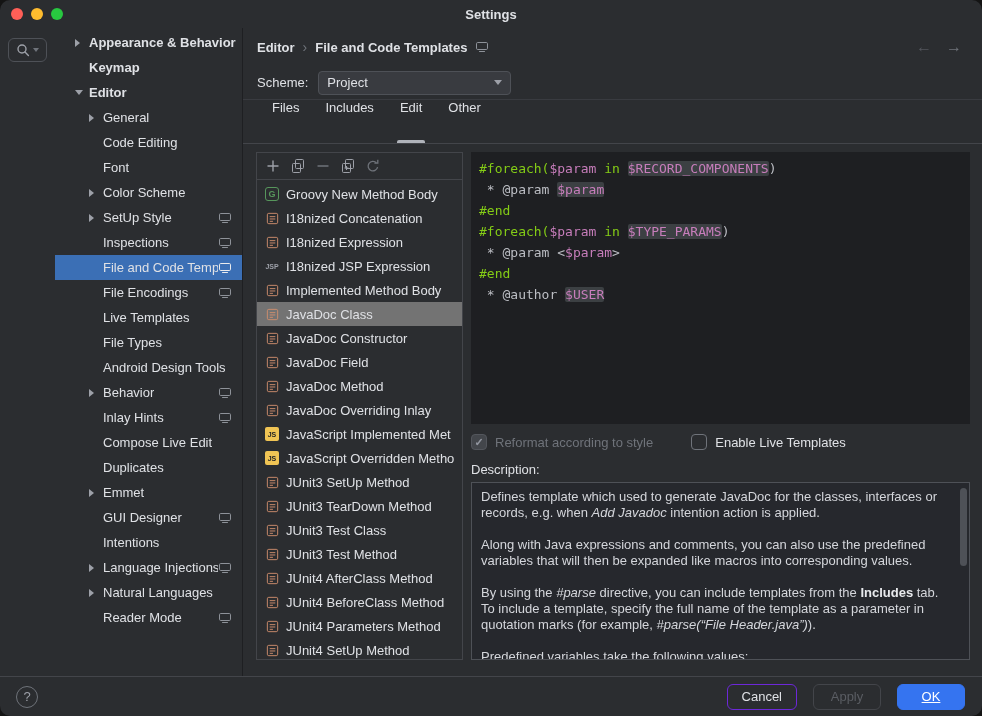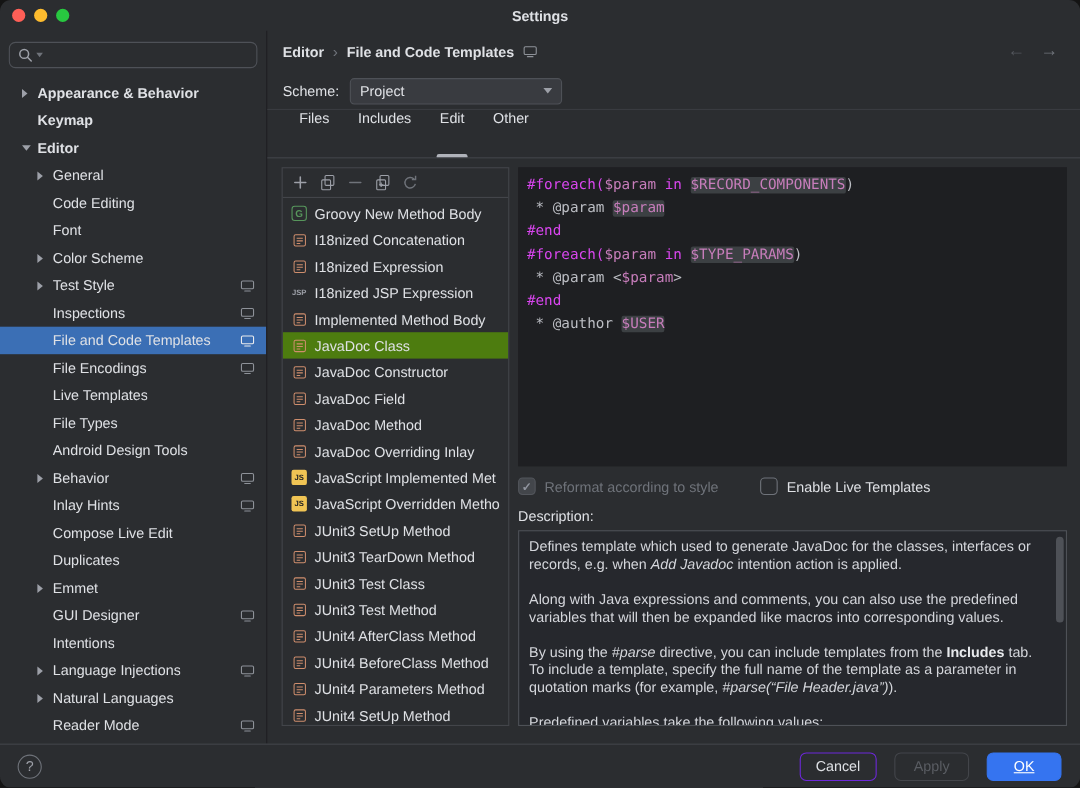--- a/index.html
+++ b/index.html
@@ -9,21 +9,21 @@
 
   
   .titlebar { height:28px; flex:0 0 28px; position:relative; display:flex; align-items:center; justify-content:center;text-align:right; }
   .traffic { position:absolute; left:11px; top:8px; display:flex; gap:8px; }
   .tl { width:12px; height:12px; border-radius:50%; }
   .tl.red { background:#ff5f57; } .tl.yellow { background:#febc2e; } .tl.green { background:#28c840; }
   .win-title { font-weight:700; color:#dfe1e5; }
 
   
   .main-body { flex:1; display:flex; min-height:0; }
-  .sidebar { width:243px; flex:0 0 243px; border-right:1px solid #1e1f22; display:flex; flex-direction:column; }
+  .sidebar { width:243px; flex:0 0 243px; border-right:1px solid #1e1f22; display:flex; flex-direction:row; }
   .search-box { margin:10px 8px 8px; height:24px; border:1px solid #4e5157; border-radius:6px;
                 display:flex; align-items:center; padding:0 7px; gap:3px; }
   .search-chev { width:0;height:0;border-top:4px solid #6f737a;border-left:3.5px solid transparent;border-right:3.5px solid transparent; }
   .tree { flex:1; overflow:hidden; padding-top:2px; }
   .tree-item { height:25px; display:flex; align-items:center; }
   .tree-item.l0 { padding-left:18px; }
   .tree-item.l0 .tree-label { font-weight:700; }
   .tree-item.l1 { padding-left:32px; }
   .tree-item.selected { background:#3b6fb5; }
   .chev { width:16px; flex:0 0 16px; display:flex; align-items:center; justify-content:flex-start; padding-left:2px; }
@@ -54,31 +54,31 @@
 
   .content-main { flex:1; display:flex; gap:8px; padding:8px 12px 16px 13px; min-height:0; }
 
   
   .list-panel { width:207px; flex:0 0 207px; border:1px solid #43454a; display:flex; flex-direction:column; min-height:0; }
   .list-toolbar { height:27px; flex:0 0 27px; display:flex; align-items:center; gap:3px; padding:0 5px; border-bottom:1px solid #43454a; }
   .tb-btn { width:22px; height:22px; display:flex; align-items:center; justify-content:center; color:#9da0a8; border-radius:4px; }
   .tb-btn.dim { color:#6f737a; }
   .tpl-list { flex:1; overflow:hidden; padding-top:2px; }
   .tpl-row { height:24px; display:flex; align-items:center; gap:6px; padding:0 2px 0 7px; white-space:nowrap; overflow:hidden; }
-  .tpl-row.selected { background:#4d7c0f; }
+  .tpl-row.selected { background:#737373; }
   .tpl-icon { width:16px; height:16px; flex:0 0 16px; display:flex; align-items:center; justify-content:center; }
   .ic-g { width:14px;height:14px;border:1px solid #57965c;border-radius:3px;color:#57965c;font-size:9px;font-weight:700;display:flex;align-items:center;justify-content:center; }
   .ic-js { width:14px;height:14px;background:#f0c454;color:#1e1f22;font-size:7px;font-weight:700;border-radius:2px;display:flex;align-items:center;justify-content:center; }
   .ic-jsp { color:#9da0a8;font-size:7px;font-weight:700; }
 
   
   .right-col { flex:1; display:flex; flex-direction:column; min-width:0; }
   .editor { height:272px; flex:0 0 272px; background:#1e1f22; font-family:"DejaVu Sans Mono",monospace;
             font-size:13px; line-height:21px; padding:6px 8px; white-space:pre; overflow:hidden; }
-  .tk-d { color:#d946ef; } .tk-v { color:#c77dbb; } .tk-p { color:#bcbec4; }
+  .tk-d { color:#84cc16; } .tk-v { color:#c77dbb; } .tk-p { color:#bcbec4; }
   .tk-vh { color:#c77dbb; background:#3c4043; border-radius:2px; }
 
   .opts-row { height:32px; flex:0 0 32px; display:flex; align-items:center; gap:38px; padding-top:4px; }
   .cb { display:flex; align-items:center; gap:8px; }
   .cb-box { width:16px; height:16px; border-radius:4px; display:flex; align-items:center; justify-content:center; }
   .cb.disabled .cb-box { background:#43464b; border:1px solid #53565c; color:#9296a0; font-size:11px; font-weight:700; }
   .cb.disabled .cb-label { color:#6f737a; }
   .cb.empty .cb-box { border:1.5px solid #6f737a; background:transparent; }
 
   .desc-label { height:26px; flex:0 0 26px; display:flex; align-items:flex-end; padding-bottom:5px; }
@@ -159,21 +159,21 @@
           <div class="tree-item l1">
             <span class="chev">
               <span class="tri-r"></span>
             </span>
             <span class="tree-label">Color Scheme</span>
           </div>
           <div class="tree-item l1">
             <span class="chev">
               <span class="tri-r"></span>
             </span>
-            <span class="tree-label">Test Style</span>
+            <span class="tree-label">SetUp Style</span>
             <span class="trail">
               <svg width="14" height="12" viewBox="0 0 14 12">
                 <rect x="1.5" y="1.5" width="11" height="7" rx="1.2" fill="none" stroke="currentColor"></rect>
                 <path d="M4.5 10.5h5" stroke="currentColor" stroke-linecap="round"></path>
               </svg>
             </span>
           </div>
           <div class="tree-item l1">
             <span class="chev"></span>
             <span class="tree-label">Inspections</span>

